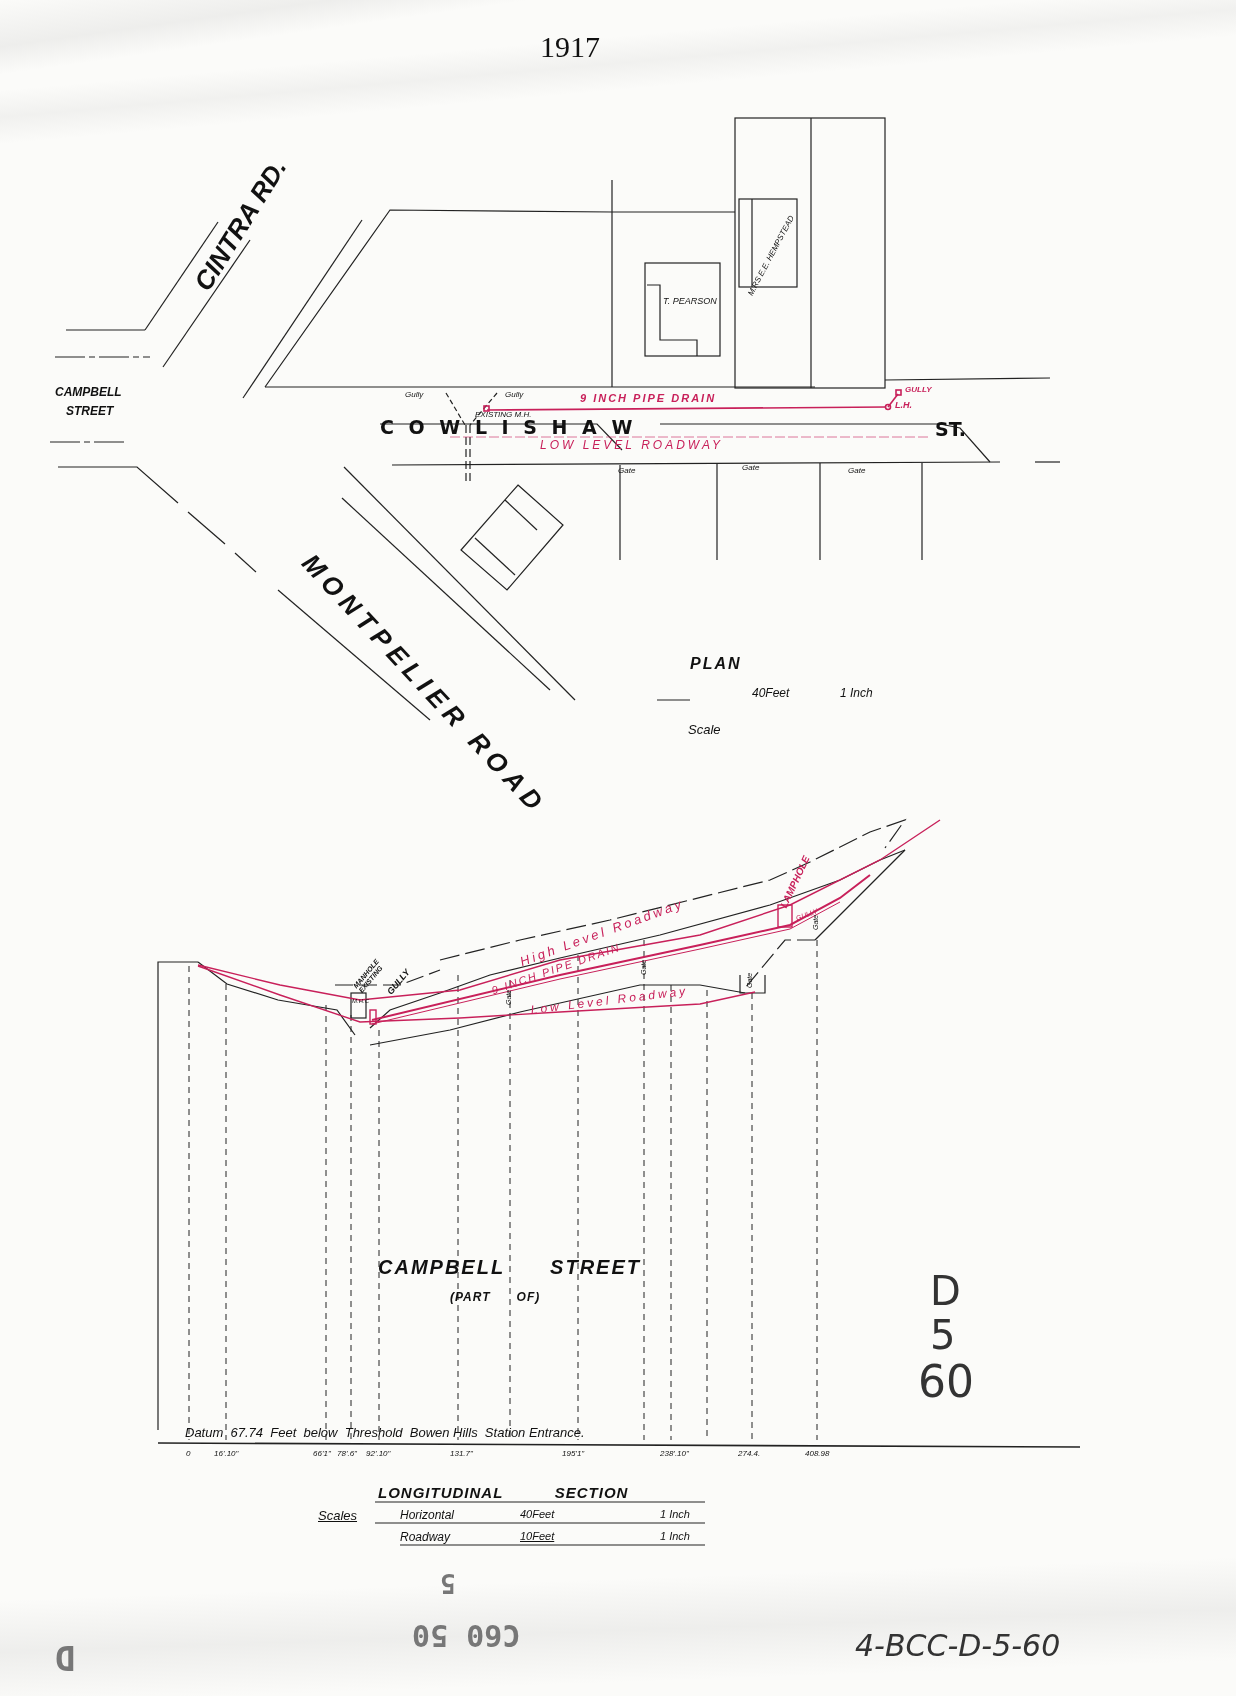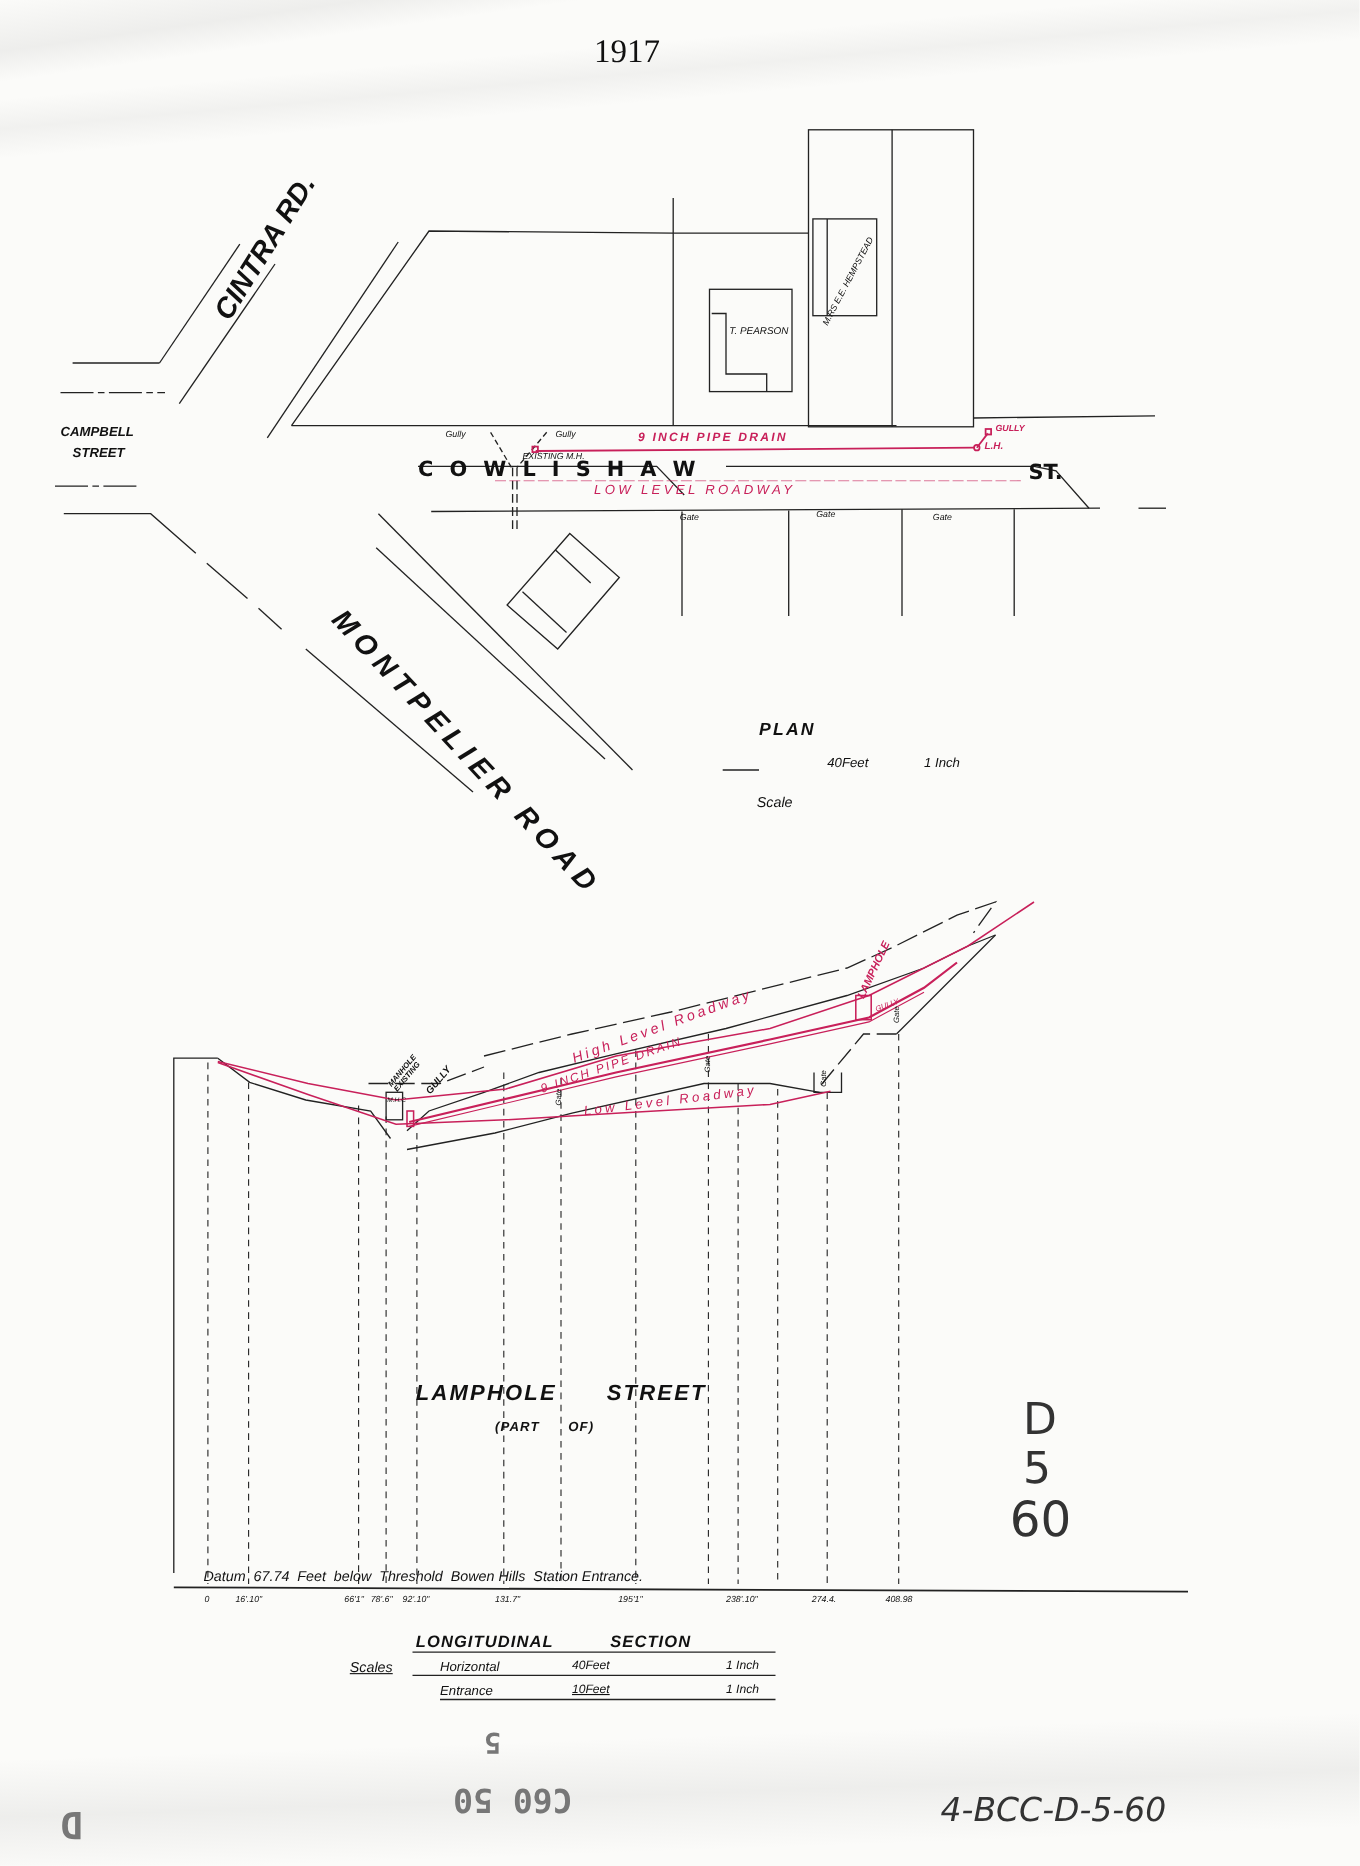--- a/index.html
+++ b/index.html
@@ -173,21 +173,21 @@
 <div class="lbl small-italic red" style="left:518px;top:955px;font-size:13px;letter-spacing:3px;transform:rotate(-20deg);transform-origin:left top;">High Level Roadway</div>
 <div class="lbl small-italic red" style="left:490px;top:985px;font-size:11px;letter-spacing:2px;transform:rotate(-19deg);transform-origin:left top;">9 INCH PIPE DRAIN</div>
 <div class="lbl small-italic red" style="left:530px;top:1003px;font-size:12px;letter-spacing:3px;transform:rotate(-7deg);transform-origin:left top;">Low Level Roadway</div>
 <div class="lbl small-italic red" style="left:778px;top:905px;font-size:10px;font-weight:bold;transform:rotate(-65deg);transform-origin:left top;">LAMPHOLE</div>
 <div class="lbl small-italic red" style="left:795px;top:915px;font-size:7px;transform:rotate(-20deg);transform-origin:left top;">GULLY</div>
 <div class="lbl small-italic" style="left:505px;top:1005px;font-size:7px;transform:rotate(-90deg);transform-origin:left top;">Gate</div>
 <div class="lbl small-italic" style="left:640px;top:975px;font-size:7px;transform:rotate(-90deg);transform-origin:left top;">Gate</div>
 <div class="lbl small-italic" style="left:746px;top:988px;font-size:7px;transform:rotate(-90deg);transform-origin:left top;">Gate</div>
 <div class="lbl small-italic" style="left:812px;top:930px;font-size:7px;transform:rotate(-90deg);transform-origin:left top;">Gate</div>
 
-<div class="lbl bold-italic" style="left:378px;top:1256px;font-size:20px;letter-spacing:2px;white-space:pre;">LAMPHOLE      STREET</div>
+<div class="lbl bold-italic" style="left:378px;top:1256px;font-size:20px;letter-spacing:2px;white-space:pre;">CAMPBELL      STREET</div>
 <div class="lbl bold-italic" style="left:450px;top:1290px;font-size:12px;letter-spacing:1px;white-space:pre;">(PART      OF)</div>
 
 <div class="lbl small-italic" style="left:185px;top:1425px;font-size:13px;white-space:pre;">Datum  67.74  Feet  below  Threshold  Bowen Hills  Station Entrance.</div>
 
 <div>
   <div class="lbl small-italic" style="left:186px;top:1449px;font-size:8px;">0</div>
   <div class="lbl small-italic" style="left:214px;top:1449px;font-size:8px;">16'.10"</div>
   <div class="lbl small-italic" style="left:313px;top:1449px;font-size:8px;">66'1"</div>
   <div class="lbl small-italic" style="left:337px;top:1449px;font-size:8px;">78'.6"</div>
   <div class="lbl small-italic" style="left:366px;top:1449px;font-size:8px;">92'.10"</div>
@@ -196,21 +196,21 @@
   <div class="lbl small-italic" style="left:660px;top:1449px;font-size:8px;">238'.10"</div>
   <div class="lbl small-italic" style="left:738px;top:1449px;font-size:8px;">274.4.</div>
   <div class="lbl small-italic" style="left:805px;top:1449px;font-size:8px;">408.98</div>
 </div>
 
 <div class="lbl bold-italic" style="left:378px;top:1484px;font-size:15px;letter-spacing:1px;white-space:pre;">LONGITUDINAL          SECTION</div>
 <div class="lbl small-italic" style="left:318px;top:1508px;font-size:13px;text-decoration:underline;">Scales</div>
 <div class="lbl small-italic" style="left:400px;top:1508px;font-size:12px;">Horizontal</div>
 <div class="lbl small-italic" style="left:520px;top:1508px;font-size:11px;">40Feet</div>
 <div class="lbl small-italic" style="left:660px;top:1508px;font-size:11px;">1 Inch</div>
-<div class="lbl small-italic" style="left:400px;top:1530px;font-size:12px;">Entrance</div>
+<div class="lbl small-italic" style="left:400px;top:1530px;font-size:12px;">Roadway</div>
 <div class="lbl small-italic" style="left:520px;top:1530px;font-size:11px;text-decoration:underline;">10Feet</div>
 <div class="lbl small-italic" style="left:660px;top:1530px;font-size:11px;">1 Inch</div>
 
 <div class="lbl pencil" style="left:930px;top:1268px;font-size:40px;">D</div>
 <div class="lbl pencil" style="left:930px;top:1312px;font-size:40px;">5</div>
 <div class="lbl pencil" style="left:918px;top:1356px;font-size:44px;">60</div>
 
 <div class="lbl stamp" style="left:440px;top:1568px;font-size:26px;transform:rotate(180deg);">5</div>
 <div class="lbl stamp" style="left:412px;top:1618px;font-size:30px;transform:rotate(180deg);">C60 50</div>
 <div class="lbl stamp" style="left:55px;top:1638px;font-size:34px;transform:rotate(180deg);">D</div>

